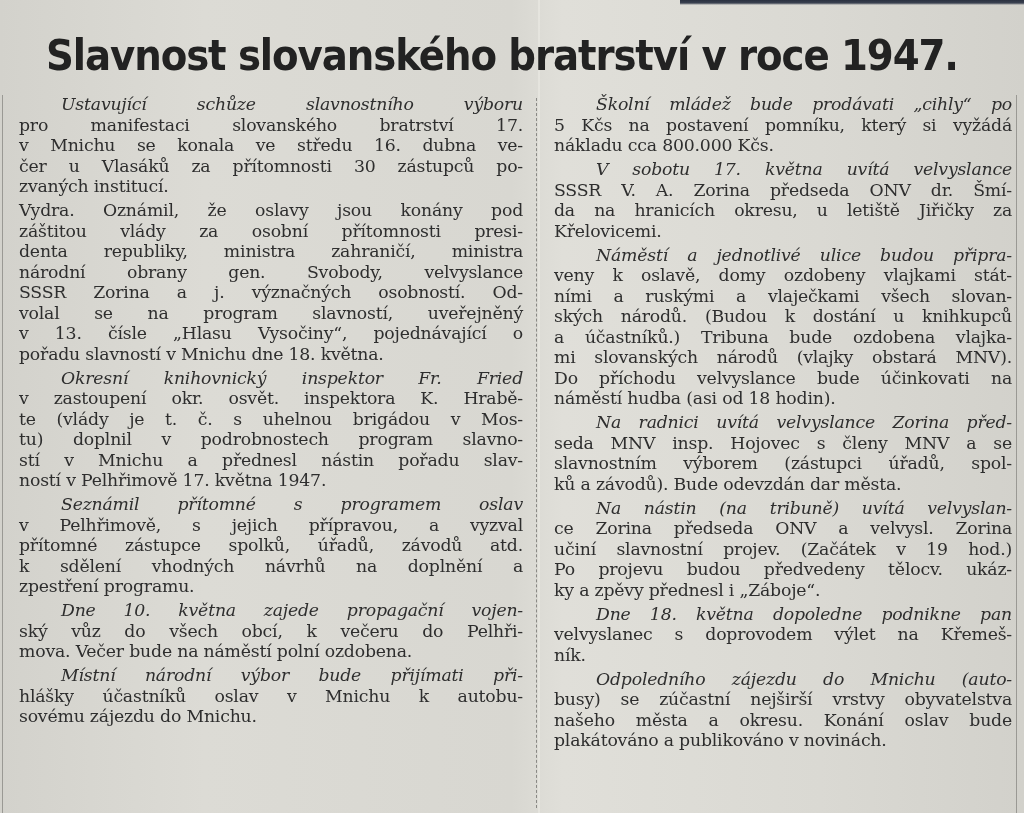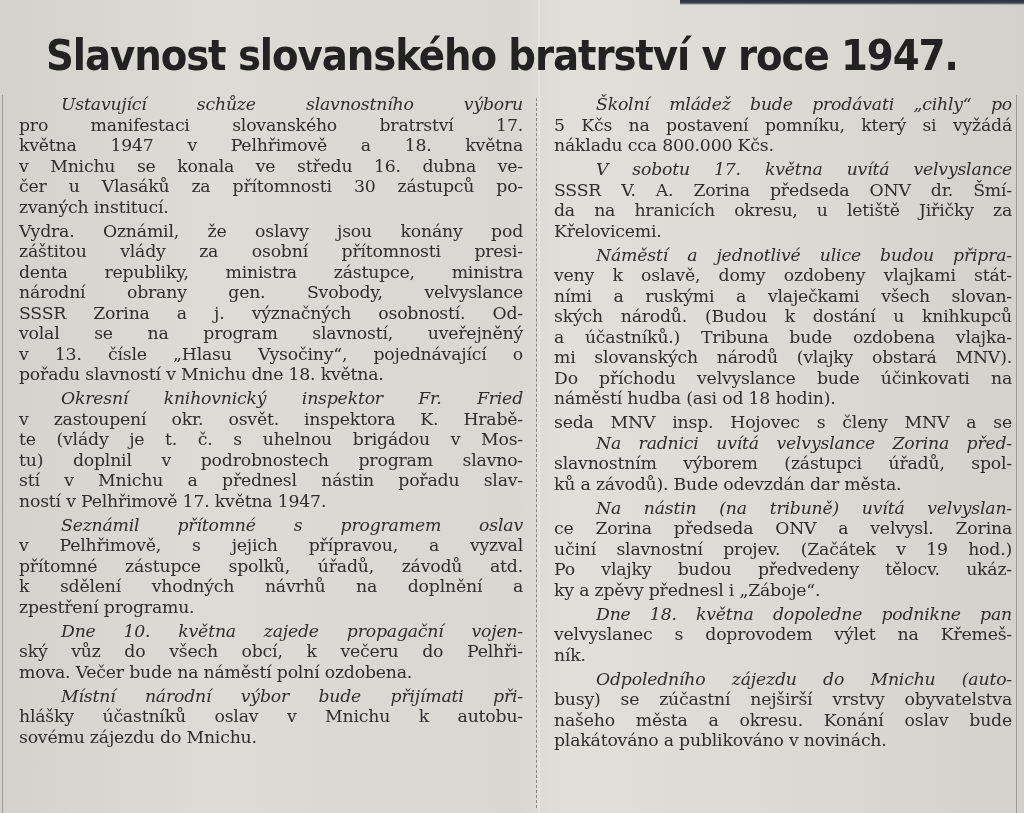--- a/index.html
+++ b/index.html
@@ -55,29 +55,28 @@
 <div class="edge-rule edge-right"></div>
 <div class="fold"></div>
 <div class="col-rule"></div>
 
 <h1 class="headline" style="margin:0;">Slavnost slovanského bratrství v roce 1947.</h1>
 
 <div class="col col-left" id="col-left">
     <div class="para">
       <div class="line indent">Ustavující schůze slavnostního výboru</div>
       <div class="line">pro manifestaci slovanského bratrství 17.</div>
-      <div class="line">května 1947 v Pelhřimově a 18. května</div>
       <div class="line">v Mnichu se konala ve středu 16. dubna ve-</div>
       <div class="line">čer u Vlasáků za přítomnosti 30 zástupců po-</div>
       <div class="line last">zvaných institucí.</div>
     </div>
     <div class="para">
       <div class="line">Vydra. Oznámil, že oslavy jsou konány pod</div>
       <div class="line">záštitou vlády za osobní přítomnosti presi-</div>
-      <div class="line">denta republiky, ministra zástupce, ministra</div>
+      <div class="line">denta republiky, ministra zahraničí, ministra</div>
       <div class="line">národní obrany gen. Svobody, velvyslance</div>
       <div class="line">SSSR Zorina a j. význačných osobností. Od-</div>
       <div class="line">volal se na program slavností, uveřejněný</div>
       <div class="line">v 13. čísle „Hlasu Vysočiny“, pojednávající o</div>
       <div class="line last">pořadu slavností v Mnichu dne 18. května.</div>
     </div>
     <div class="para">
       <div class="line indent">Okresní knihovnický inspektor Fr. Fried</div>
       <div class="line">v zastoupení okr. osvět. inspektora K. Hrabě-</div>
       <div class="line">te (vlády je t. č. s uhelnou brigádou v Mos-</div>
@@ -119,30 +118,30 @@
       <div class="line indent">Náměstí a jednotlivé ulice budou připra-</div>
       <div class="line">veny k oslavě, domy ozdobeny vlajkami stát-</div>
       <div class="line">ními a ruskými a vlaječkami všech slovan-</div>
       <div class="line">ských národů. (Budou k dostání u knihkupců</div>
       <div class="line">a účastníků.) Tribuna bude ozdobena vlajka-</div>
       <div class="line">mi slovanských národů (vlajky obstará MNV).</div>
       <div class="line">Do příchodu velvyslance bude účinkovati na</div>
       <div class="line last">náměstí hudba (asi od 18 hodin).</div>
     </div>
     <div class="para">
+      <div class="line indent">Na radnici uvítá velvyslance Zorina před-</div>
       <div class="line">seda MNV insp. Hojovec s členy MNV a se</div>
-      <div class="line indent">Na radnici uvítá velvyslance Zorina před-</div>
       <div class="line">slavnostním výborem (zástupci úřadů, spol-</div>
       <div class="line last">ků a závodů). Bude odevzdán dar města.</div>
     </div>
     <div class="para">
       <div class="line indent">Na nástin (na tribuně) uvítá velvyslan-</div>
       <div class="line">ce Zorina předseda ONV a velvysl. Zorina</div>
       <div class="line">učiní slavnostní projev. (Začátek v 19 hod.)</div>
-      <div class="line">Po vlajky budou předvedeny tělocv. ukáz-</div>
+      <div class="line">Po projevu budou předvedeny tělocv. ukáz-</div>
       <div class="line last">ky a zpěvy přednesl i „Záboje“.</div>
     </div>
     <div class="para">
       <div class="line indent">Dne 18. května dopoledne podnikne pan</div>
       <div class="line">velvyslanec s doprovodem výlet na Křemeš-</div>
       <div class="line last">ník.</div>
     </div>
     <div class="para">
       <div class="line indent">Odpoledního zájezdu do Mnichu (auto-</div>
       <div class="line">busy) se zúčastní nejširší vrstvy obyvatelstva</div>

